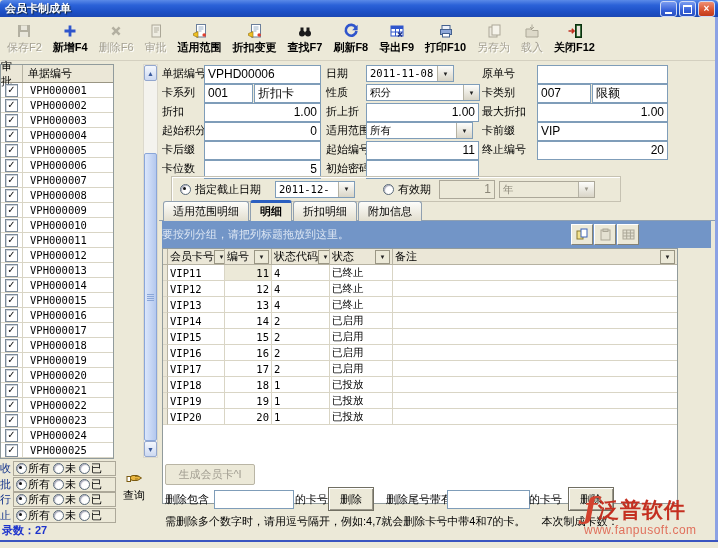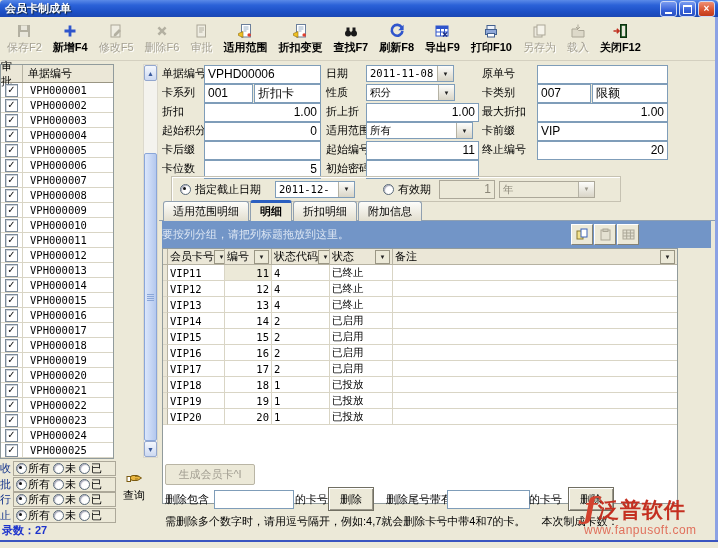--- a/index.html
+++ b/index.html
@@ -171,29 +171,20 @@
       <span class="tico">
           <svg viewBox="0 0 16 16">
             <path d="M6.6 2.5h2.8v4.1h4.1v2.8H9.4v4.1H6.6V9.4H2.5V6.6h4.1z" fill="#2f55cc"></path>
           </svg>
         </span>
       <span class="tlbl">新增F4</span>
     </div>
     <div class="tbtn dis">
       <span class="tico">
           <svg viewBox="0 0 16 16">
-            <rect x="3" y="2" width="9" height="12" fill="#efede2" stroke="#aba797"></rect>
-            <path d="M6 11l5-5 2 2-5 5-2.4.4z" fill="#b3b0a1"></path>
-          </svg>
-        </span>
-      <span class="tlbl">修改F5</span>
-    </div>
-    <div class="tbtn dis">
-      <span class="tico">
-          <svg viewBox="0 0 16 16">
             <path d="M3.5 5.3 5.3 3.5 8 6.2l2.7-2.7 1.8 1.8L9.8 8l2.7 2.7-1.8 1.8L8 9.8l-2.7 2.7-1.8-1.8L6.2 8z" fill="#b3b0a1"></path>
           </svg>
         </span>
       <span class="tlbl">删除F6</span>
     </div>
     <div class="tbtn dis">
       <span class="tico">
           <svg viewBox="0 0 16 16">
             <rect x="4" y="2" width="8.5" height="12" fill="#efede2" stroke="#aba797"></rect>
             <path d="M6 5h5M6 7h5M6 9h3.5" stroke="#b3b0a1"></path>
@@ -560,21 +551,21 @@
         <span class="cval">2011-11-08</span>
         <span class="cbtn">▼</span>
       </span>
     <span class="flabelr r1 c3l">原单号</span>
     <span class="field r1" style="left:378px;width:123px;"></span>
 
     <span class="flabelr r2 c1l">卡系列</span>
     <span class="field r2" style="left:45px;width:41px;">001</span>
     <span class="field r2" style="left:95px;width:59px;">折扣卡</span>
     <span class="flabelr r2 c2l">性质</span>
-    <span class="combo r2" style="left:207px;width:89px;">
+    <span class="combo r2" style="left:207px;width:114px;">
         <span class="cval">积分</span>
         <span class="cbtn">▼</span>
       </span>
     <span class="flabelr r2 c3l">卡类别</span>
     <span class="field r2" style="left:378px;width:46px;">007</span>
     <span class="field r2" style="left:433px;width:68px;">限额</span>
 
     <span class="flabelr r3 c1l">折扣</span>
     <span class="field num r3" style="left:45px;width:109px;">1.00</span>
     <span class="flabelr r3 c2l">折上折</span>

